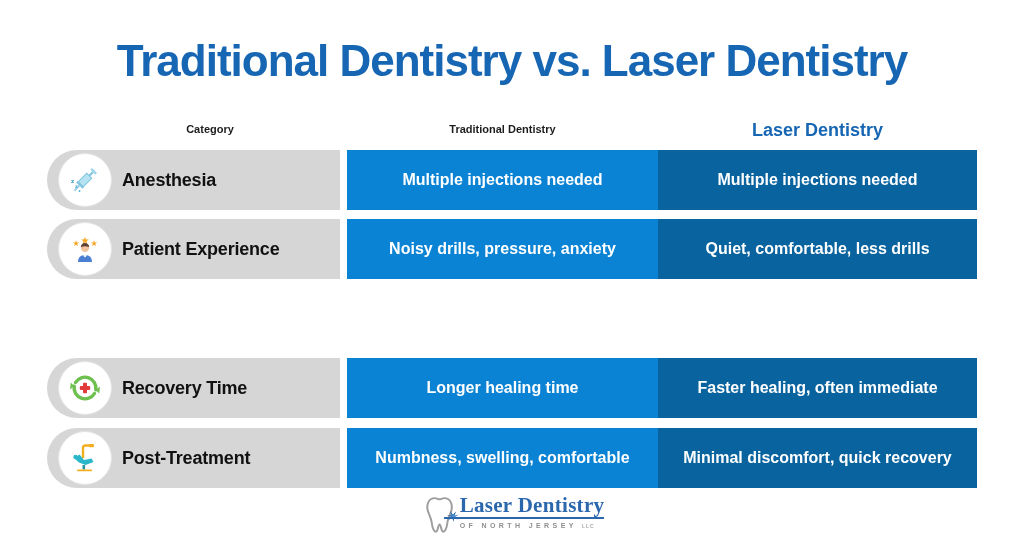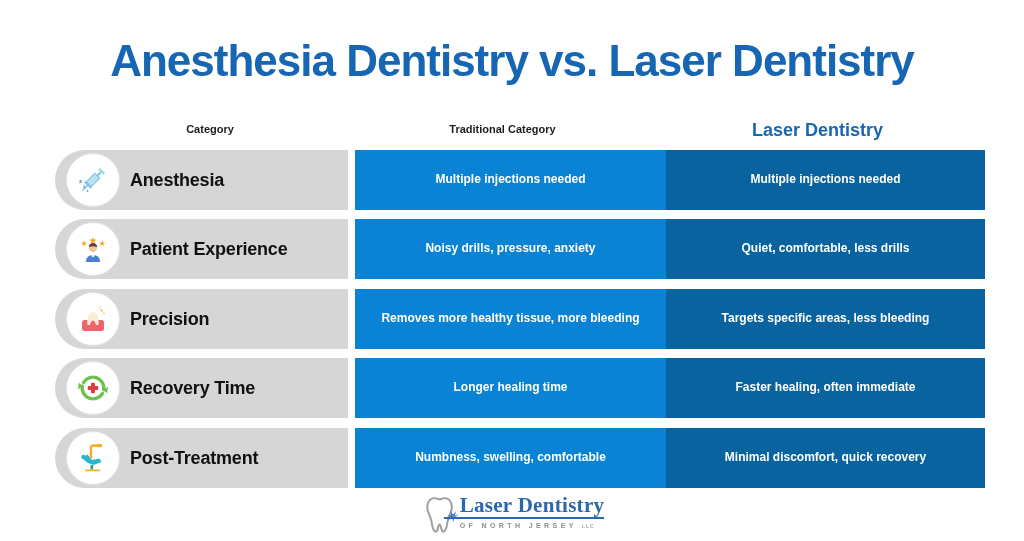--- a/index.html
+++ b/index.html
@@ -9,38 +9,38 @@
   }
   .title{
     position:absolute;top:36px;left:0;width:100%;text-align:center;
     font-size:44px;font-weight:800;letter-spacing:-1px;
     color:var(--title-blue,#1766b3);
   }
   .hdr{position:absolute;top:123px;font-weight:700;font-size:11px;color:#1c1c1c;text-align:center;}
   .hdr-category{left:60px;width:300px;}
   .hdr-traditional{left:347px;width:311px;}
   .hdr-laser{left:658px;width:319px;color:var(--title-blue,#1766b3);font-size:18px;top:120px;}
-  .row{position:absolute;left:8px;width:812px;height:60px;}
+  .row{position:absolute;left:0;width:812px;height:60px;}
   .capsule{
     position:absolute;left:47px;top:0;width:293px;height:60px;
     background:var(--category-bg,#d6d6d6);
     border-radius:30px 0 0 30px;
   }
   .icon-circle{
     position:absolute;left:58px;top:3px;width:54px;height:54px;border-radius:50%;
     background:#ffffff;border:1px solid #e4e4e4;
     display:flex;align-items:center;justify-content:center;box-sizing:border-box;
   }
   .row-label{
     position:absolute;left:122px;top:0;height:60px;display:flex;align-items:center;
     font-size:18px;font-weight:700;color:#111111;letter-spacing:-0.2px;
   }
   .cell{
     position:absolute;top:0;height:60px;display:flex;align-items:center;justify-content:center;
-    color:#ffffff;font-weight:700;font-size:12px;line-height:1.3;text-align:center;
+    color:#ffffff;font-weight:700;font-size:16px;line-height:1.3;text-align:center;
     padding:0 16px;box-sizing:border-box;
   }
   .cell-traditional{left:347px;width:311px;background:var(--traditional-cell,#0b83d4);}
   .cell-laser{left:658px;width:319px;background:var(--laser-cell,#09639f);}
   .r0{top:150px}.r1{top:219px}.r2{top:289px}.r3{top:358px}.r4{top:428px}
   .logo{position:absolute;top:492px;left:0;width:100%;display:flex;justify-content:center;}
   .logo-inner{position:relative;display:flex;align-items:flex-start;}
   .logo-text{position:relative;margin-left:-4px;padding-top:2px;}
   .logo-name{
     font-family:"Liberation Serif",serif;font-weight:700;font-size:21px;
@@ -52,24 +52,24 @@
     color:#8f8f8f;white-space:nowrap;
   }
   .logo-llc{font-size:5px;letter-spacing:1px;color:#a9a9a9;}
   svg{display:block}
 </style>
 </head>
 <body>
 
 <div class="canvas">
 
-  <div class="title">Anesthesia Dentistry vs. Laser Dentistry</div>
+  <div class="title">Traditional Dentistry vs. Laser Dentistry</div>
 
   <div class="hdr hdr-category">Category</div>
-  <div class="hdr hdr-traditional">Traditional Category</div>
+  <div class="hdr hdr-traditional">Traditional Dentistry</div>
   <div class="hdr hdr-laser">Laser Dentistry</div>
 
   <div class="row r0">
     <div class="capsule"></div>
     <div class="icon-circle">
       <svg width="36" height="36" viewBox="0 0 36 36">
         <g transform="rotate(225 18 18)">
           <line x1="18" y1="3" x2="18" y2="10" stroke="#8ecbe0" stroke-width="1.6"></line>
           <rect x="13.5" y="10" width="9" height="2" fill="#7fc4de"></rect>
           <rect x="14.5" y="12" width="7" height="12" fill="#b6e3f2" stroke="#7fc4de" stroke-width="1"></rect>
@@ -101,35 +101,20 @@
         <path d="M13.8 16.2 a4.2 4.2 0 0 1 8.4 0 l-1 -0.4 a6 3 0 0 0 -6.4 0 Z" fill="#5d4037"></path>
         <path d="M11 31 q0 -7 7 -7 q7 0 7 7 Z" fill="#4a7fd4"></path>
         <path d="M16 24.5 l2 2 l2 -2 l-2 -0.6 Z" fill="#ffffff"></path>
       </svg>
     </div>
     <div class="row-label">Patient Experience</div>
     <div class="cell cell-traditional">Noisy drills, pressure, anxiety</div>
     <div class="cell cell-laser">Quiet, comfortable, less drills</div>
   </div>
 
-  <div class="row r2">
-    <div class="capsule"></div>
-    <div class="icon-circle">
-      <svg width="36" height="36" viewBox="0 0 36 36">
-        <rect x="7" y="19" width="22" height="11" rx="2.5" fill="#f1646e"></rect>
-        <path d="M12.5 24 c-0.8 -7 0.8 -13 5.5 -13 c4.7 0 6.3 6 5.5 13 l-2.6 0 c-0.6 -2.8 -1.6 -4.5 -2.9 -4.5 c-1.3 0 -2.3 1.7 -2.9 4.5 Z" fill="#f8eed6"></path>
-        <circle cx="26.5" cy="9.5" r="1.1" fill="#f5a623"></circle>
-        <circle cx="29" cy="12.5" r="0.8" fill="#f5a623"></circle>
-        <circle cx="24.5" cy="6.8" r="0.7" fill="#f7c267"></circle>
-      </svg>
-    </div>
-    <div class="row-label">Precision</div>
-    <div class="cell cell-traditional">Removes more healthy tissue, more bleeding</div>
-    <div class="cell cell-laser">Targets specific areas, less bleeding</div>
-  </div>
 
   <div class="row r3">
     <div class="capsule"></div>
     <div class="icon-circle">
       <svg width="36" height="36" viewBox="0 0 36 36">
         <path d="M8.5 12.5 A11 11 0 0 1 28.8 19.9" fill="none" stroke="#6dbf4e" stroke-width="3.4" stroke-linecap="round"></path>
         <polygon points="28.8,19.9 33,16.5 32.2,23.5" fill="#6dbf4e"></polygon>
         <path d="M27.5 23.5 A11 11 0 0 1 7.2 16.1" fill="none" stroke="#6dbf4e" stroke-width="3.4" stroke-linecap="round"></path>
         <polygon points="7.2,16.1 3,19.5 3.8,12.5" fill="#6dbf4e"></polygon>
         <rect x="12.8" y="16" width="10.4" height="4" rx="1" fill="#e23b3b"></rect>

